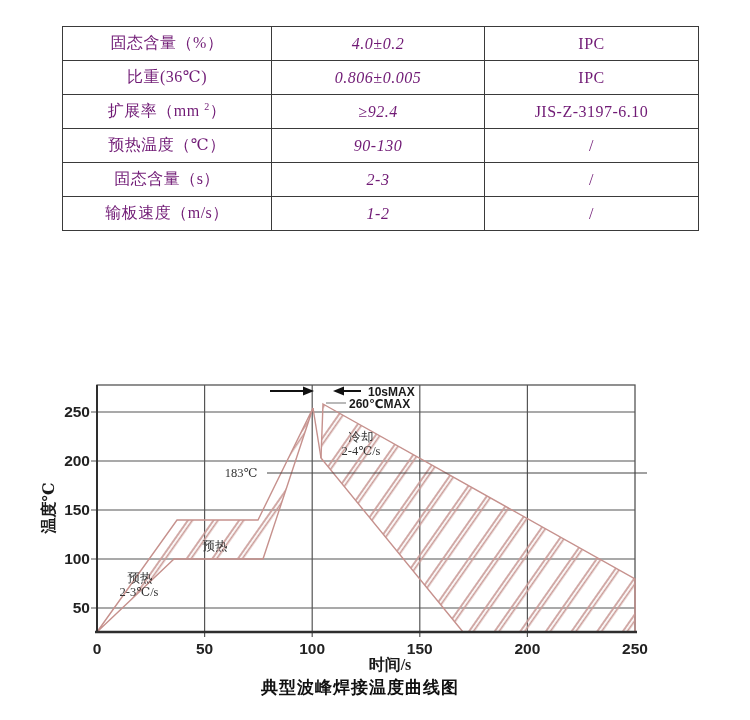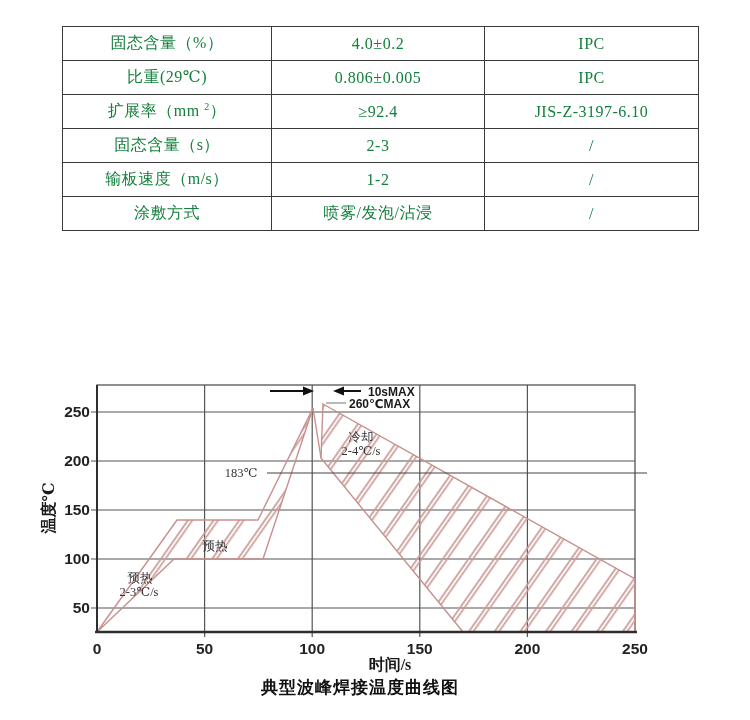--- a/index.html
+++ b/index.html
@@ -1,25 +1,25 @@
 <!DOCTYPE html>
 <html><head>
 <meta charset="utf-8">
 <style>
   html,body{margin:0;padding:0;background:#ffffff;}
   #page{position:relative;width:750px;height:720px;background:#ffffff;overflow:hidden;
-        font-family:"Liberation Serif","DejaVu Serif",serif;color:#15803d;}
+        font-family:"Liberation Serif","DejaVu Serif",serif;color:#701a75;}
 
   
   #spec-table-wrap{position:absolute;left:62px;top:26px;}
   table.spec{border-collapse:collapse;table-layout:fixed;}
   table.spec td{border:1.6px solid #3a3a3a;height:33px;text-align:center;vertical-align:middle;
                 font-size:16px;letter-spacing:0.5px;padding:0 4px;background:#fff;}
   td.c-param{width:200px;}
-  td.c-value{width:204px;}
+  td.c-value{width:204px;font-style:italic;}
   td.c-std{width:205px;}
   table.spec sup{font-size:10px;line-height:0;}
 
   
   #chart-wrap{position:absolute;left:30px;top:378px;width:690px;height:335px;}
   .tick-num{font-family:"Liberation Sans","DejaVu Sans",sans-serif;font-weight:bold;
             font-size:15.5px;fill:#222;}
   .anno-sans{font-family:"Liberation Sans","DejaVu Sans",sans-serif;font-weight:bold;
              font-size:12px;fill:#1a1a1a;}
   .anno-cn{font-family:"Liberation Serif","DejaVu Serif",serif;font-size:12.5px;fill:#333;}
@@ -35,42 +35,42 @@
 
   <div id="spec-table-wrap">
     <table class="spec">
       <tbody>
         <tr>
           <td class="c-param">固态含量（%）</td>
           <td class="c-value">4.0±0.2</td>
           <td class="c-std">IPC</td>
         </tr>
         <tr>
-          <td class="c-param">比重(29℃)</td>
+          <td class="c-param">比重(36℃)</td>
           <td class="c-value">0.806±0.005</td>
           <td class="c-std">IPC</td>
         </tr>
         <tr>
           <td class="c-param"><span>扩展率（mm </span><sup>2</sup><span>）</span></td>
           <td class="c-value">≥92.4</td>
           <td class="c-std">JIS-Z-3197-6.10</td>
         </tr>
         <tr>
+          <td class="c-param">预热温度（℃）</td>
+          <td class="c-value">90-130</td>
+          <td class="c-std">/</td>
+        </tr>
+        <tr>
           <td class="c-param">固态含量（s）</td>
           <td class="c-value">2-3</td>
           <td class="c-std">/</td>
         </tr>
         <tr>
           <td class="c-param">输板速度（m/s）</td>
           <td class="c-value">1-2</td>
-          <td class="c-std">/</td>
-        </tr>
-        <tr>
-          <td class="c-param">涂敷方式</td>
-          <td class="c-value">喷雾/发泡/沾浸</td>
           <td class="c-std">/</td>
         </tr>
       </tbody>
     </table>
   </div>
 
   <div id="chart-wrap">
     <svg width="690" height="335" viewBox="0 0 690 335">
       <defs>
         <pattern id="hatch" patternUnits="userSpaceOnUse" width="21" height="21" patternTransform="rotate(35)">

